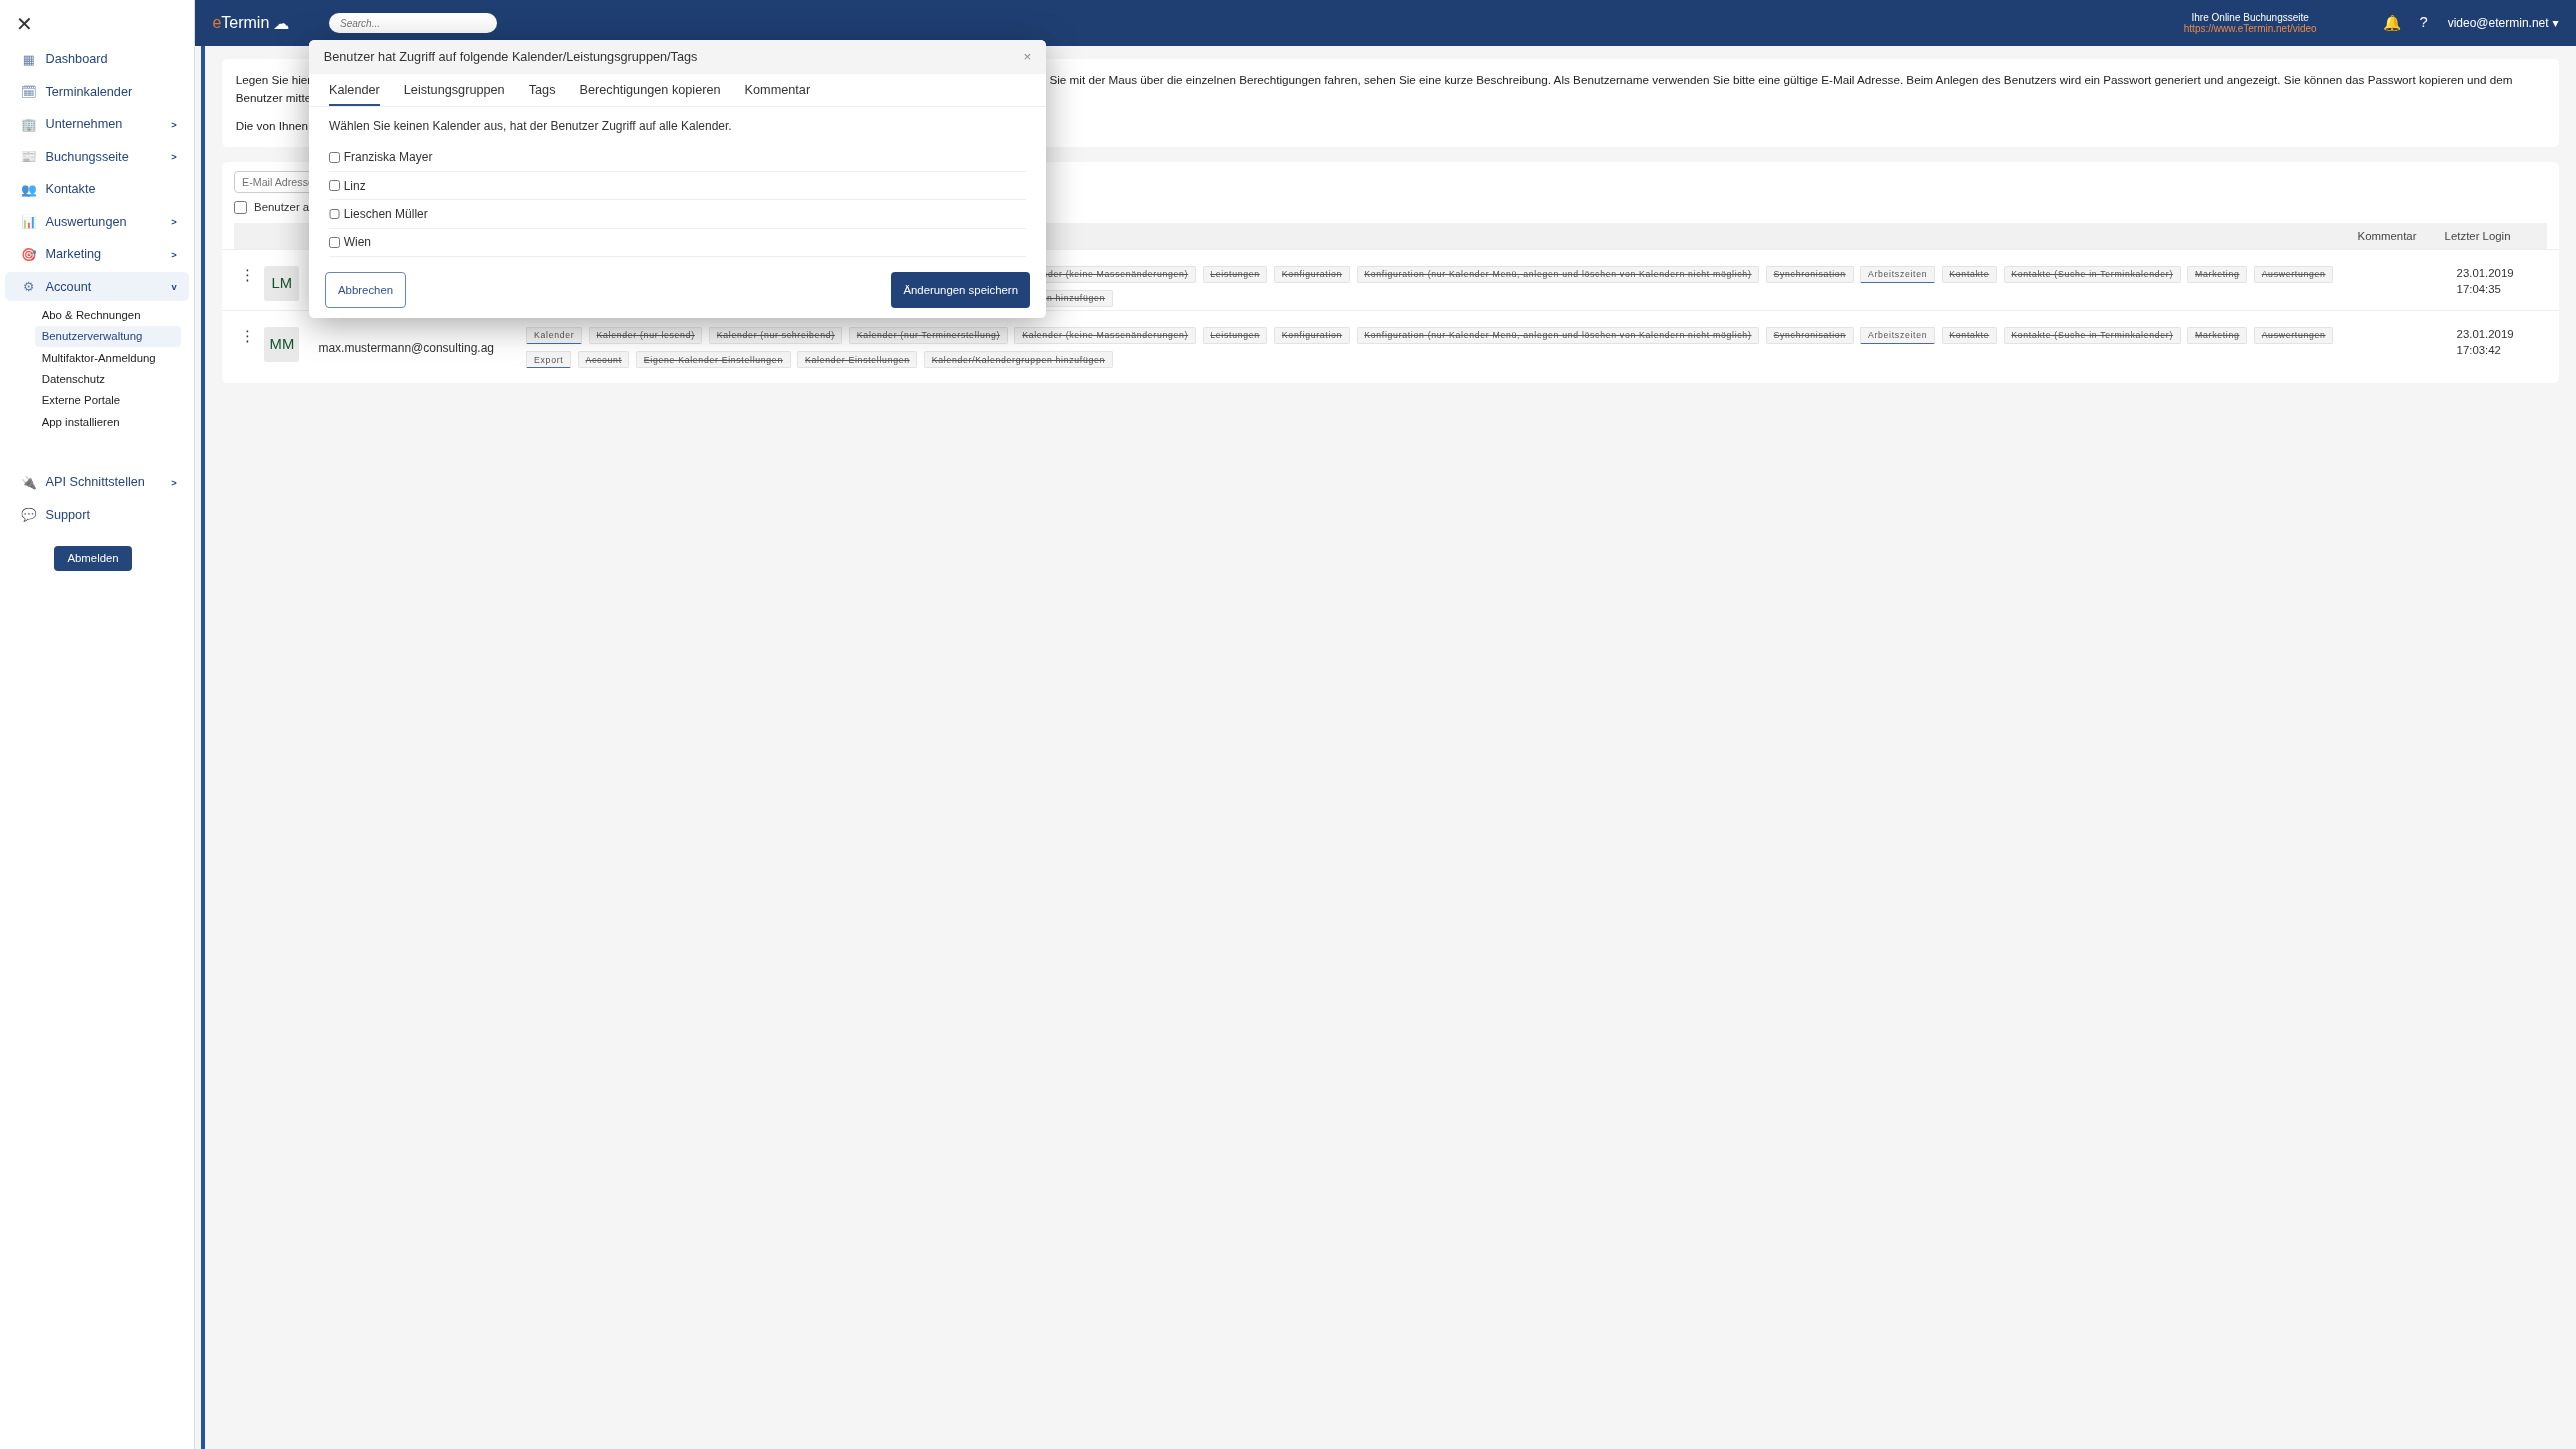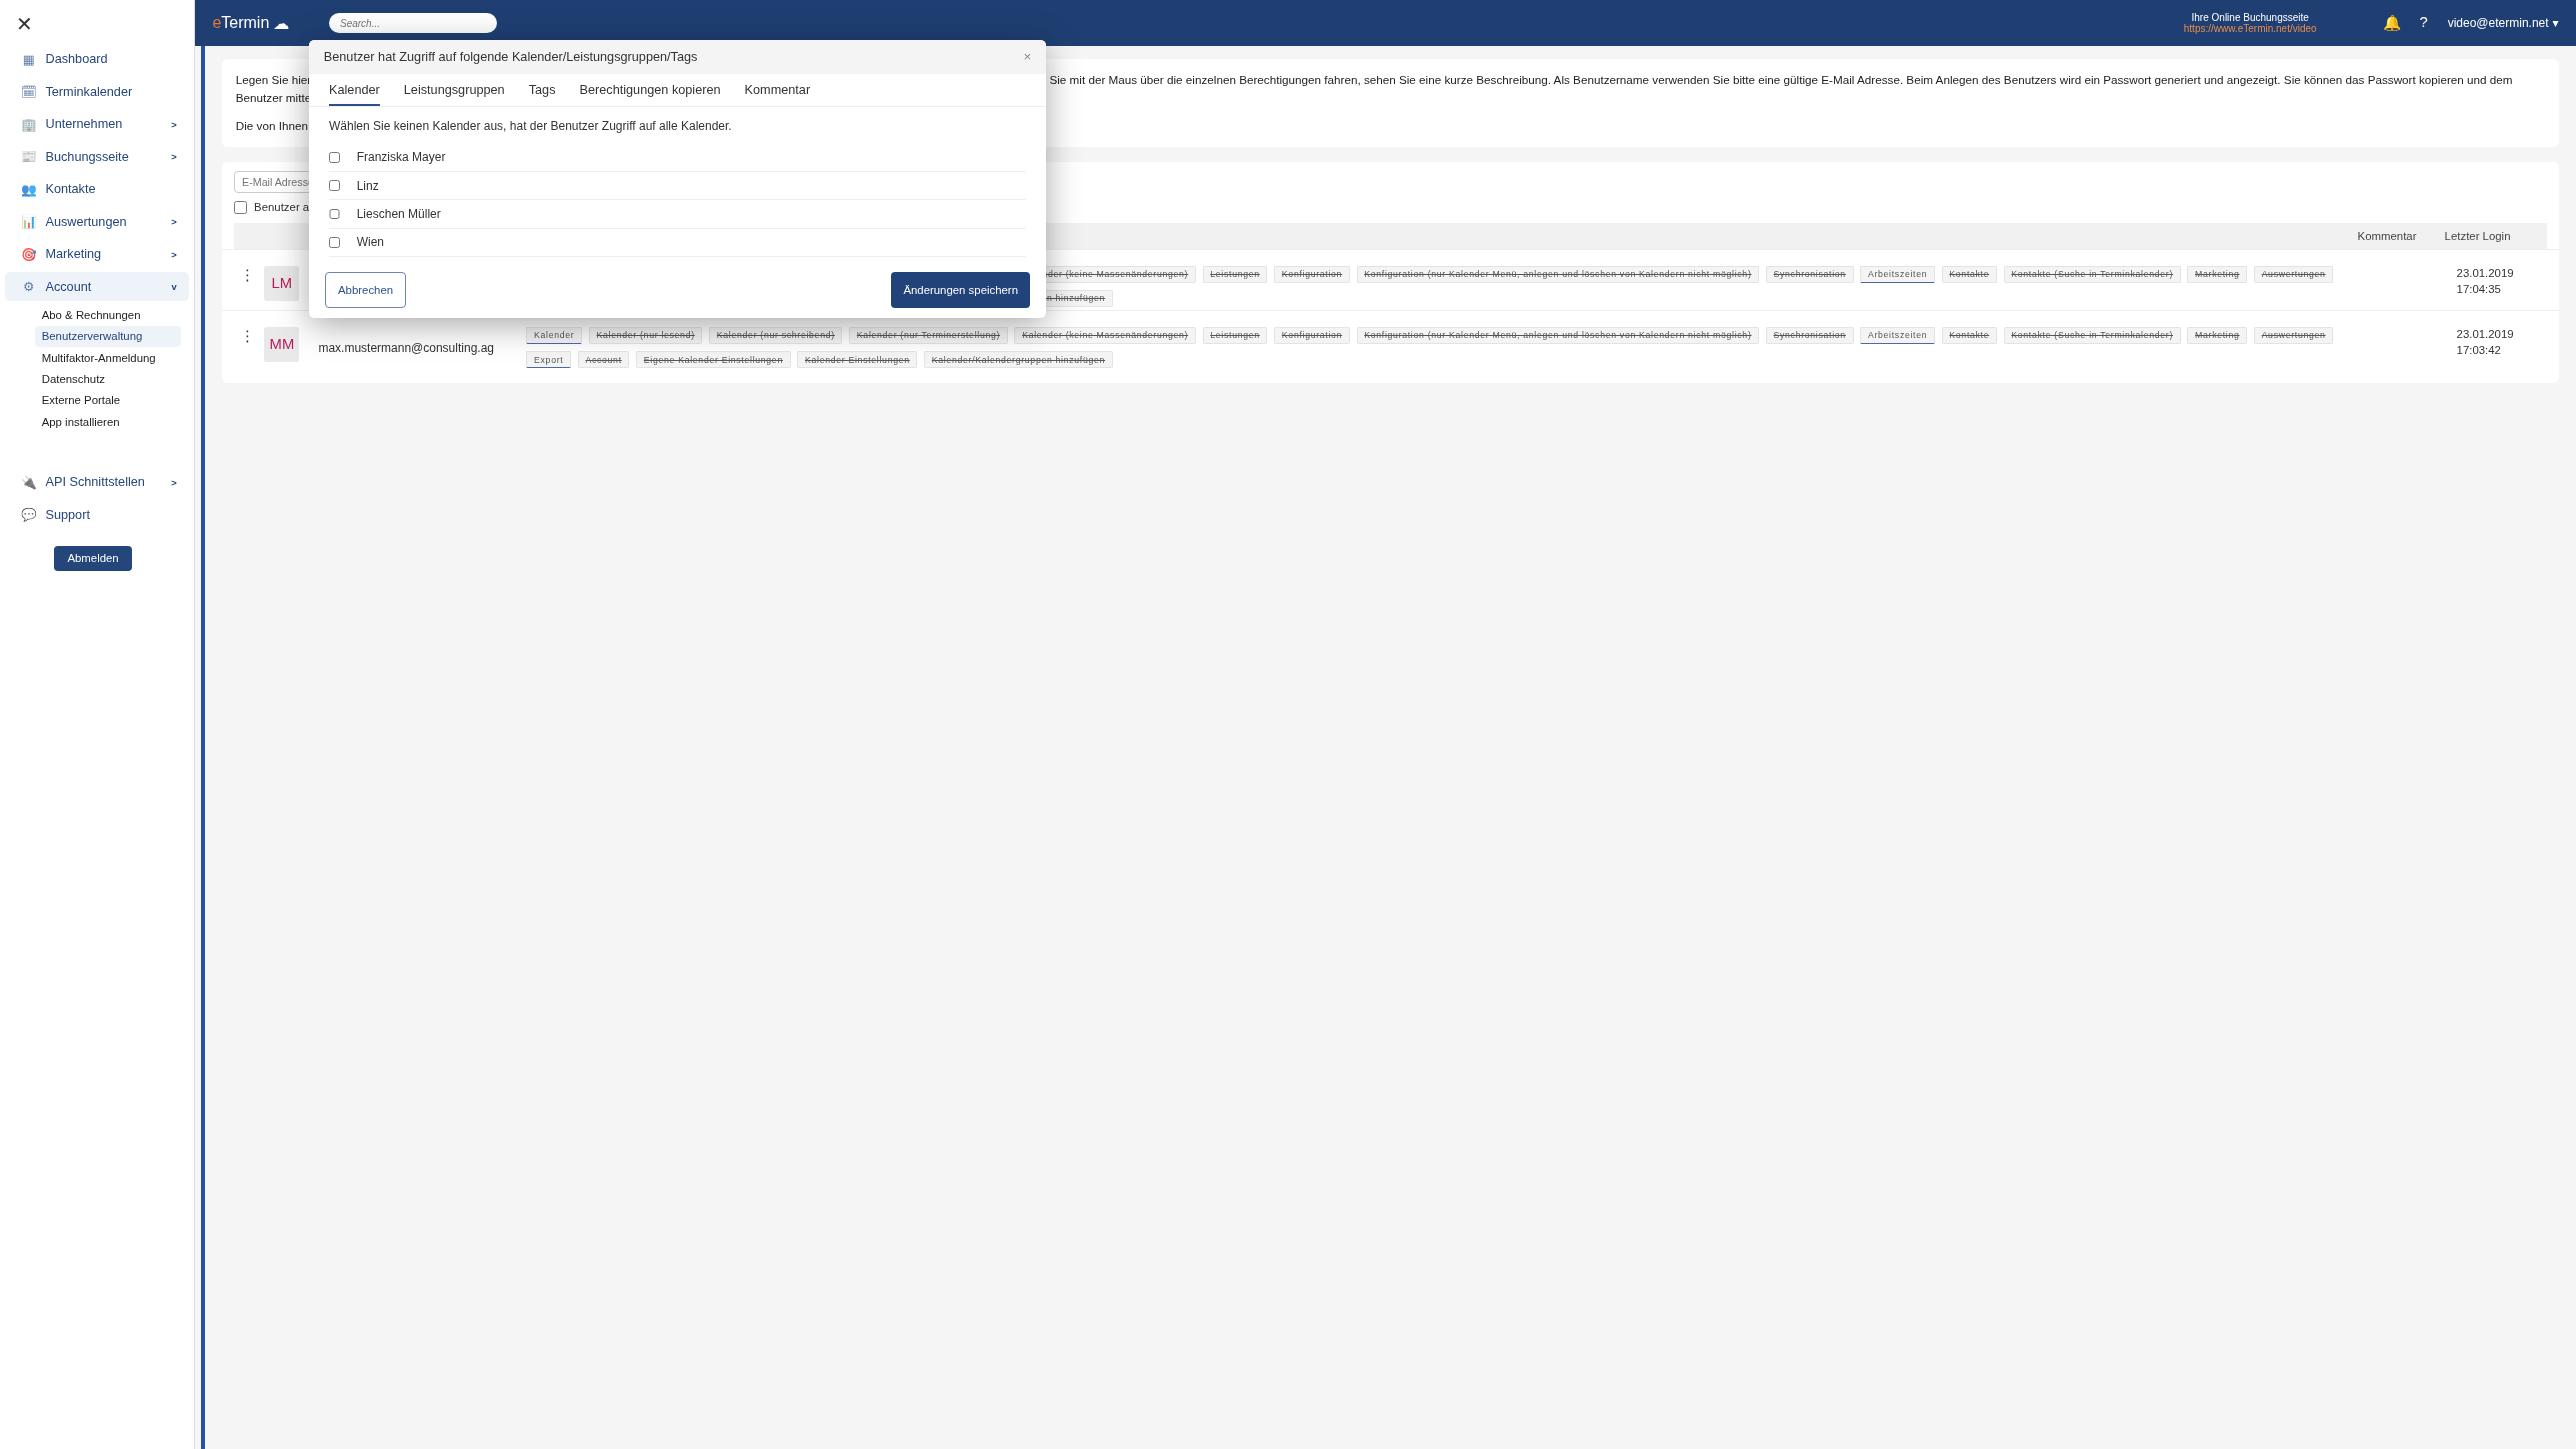--- a/index.html
+++ b/index.html
@@ -171,21 +171,21 @@
   .trow {
     display:grid;
     grid-template-columns: 34px 54px 208px 1fr 87px 94px;
     align-items:flex-start;
     padding: 16px 8px 2.7px 8px;
     border-top:0.7px solid #eee;
   }
   .avatar {
     width:35px;height:35px;
     background:#e9e9e9;
-    color:#be185d;
+    color:#14532d;
     font-size:14.8px;
     font-weight:500;
     display:flex;align-items:center;justify-content:center;
     border-radius:2.7px;
   }
   .email { font-size:12px; align-self:center; }
   .tags { display:flex; flex-wrap:wrap; gap:6.7px; }
   .tag {
     background:#f4f4f4;
     border:0.7px solid #e3e3e3;
@@ -224,21 +224,21 @@
     display:flex; gap:24px;
     padding: 9.4px 20px 0 20px;
     font-size:12.7px;
     border-bottom:0.7px solid #eee;
   }
   .modal-tab { padding-bottom:6.7px; cursor:pointer; }
   .modal-tab.active { border-bottom:2px solid #2d4f8e; }
   .modal-body { padding: 12px 20px 4px 20px; font-size:12px; }
   .cal-list { margin-top:10.7px; }
   .cal-item {
-    display:flex; align-items:center; gap:17px;
+    display:flex; align-items:center; gap:4px;
     padding:6.7px 0;
     border-bottom:0.7px solid #eee;
     font-size:12px;
   }
   .cal-item input { width:10.7px;height:10.7px; }
   .modal-foot {
     display:flex; justify-content:space-between; gap:25px;
     padding:10.7px 16px;
   }
   .btn-outline {

